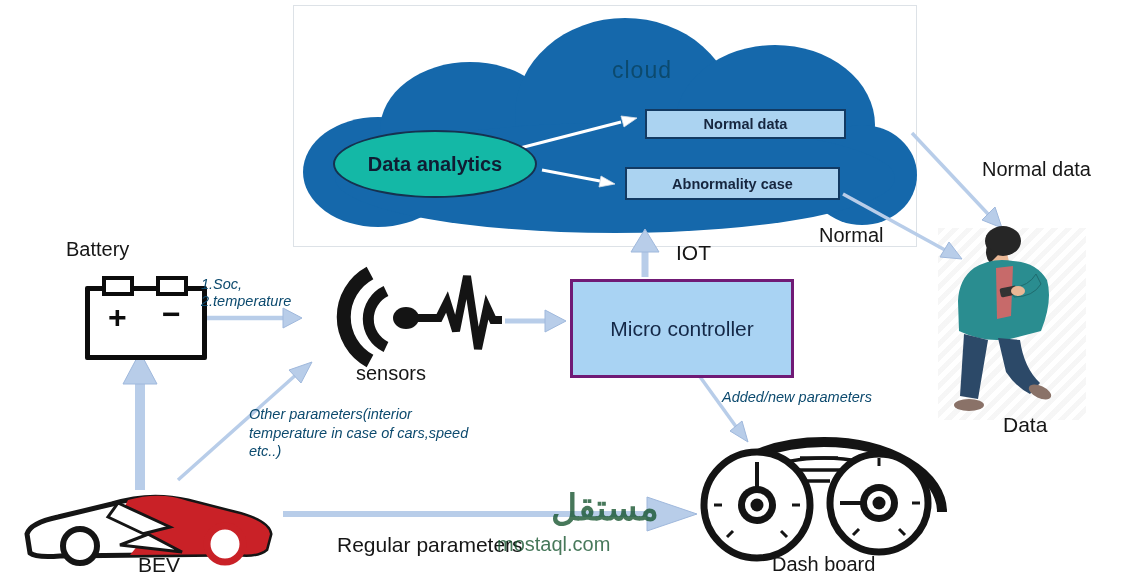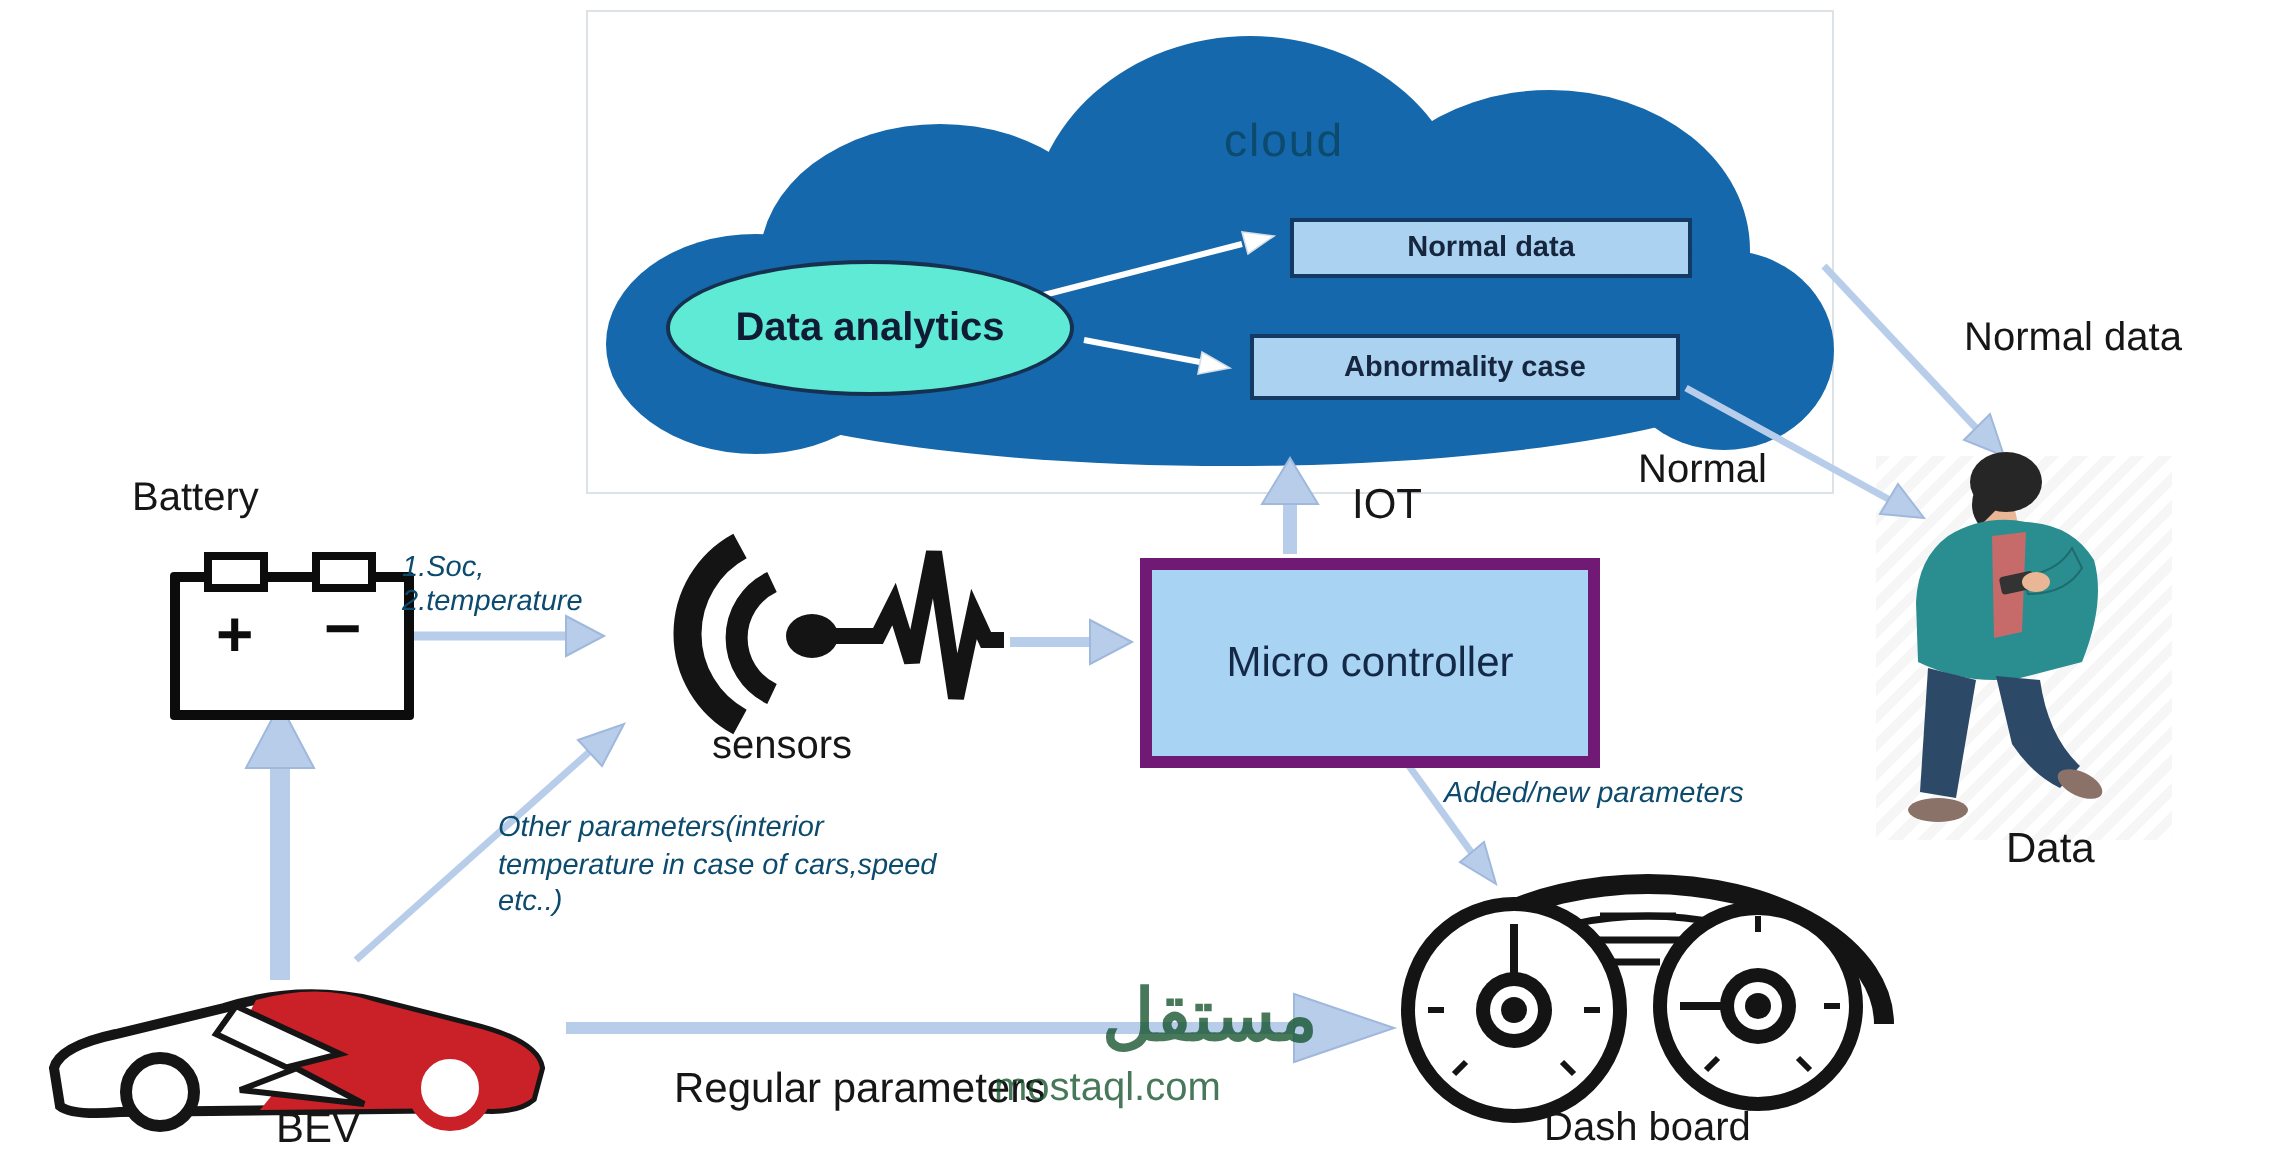--- a/index.html
+++ b/index.html
@@ -13,23 +13,23 @@
   #vector{position:absolute;left:0;top:0;width:1146px;height:580px;pointer-events:none;z-index:1;}
   
   .lbl{z-index:2;line-height:1.15;}
   .big{font-size:20px;color:#161616;}
   .small{font-size:14.5px;color:#0c4a6e;font-style:italic;}
   .cloud-title{font-size:23px;color:#0c4a6e;letter-spacing:1px;z-index:2;}
   
   .cbox{z-index:2;background:#abd3f1;border:2px solid #123a63;display:flex;align-items:center;justify-content:center;
         font-size:14.5px;font-weight:bold;color:#16263f;}
   .ellipse{z-index:2;left:333px;top:130px;width:200px;height:64px;border-radius:50%;
-           background:#5eead4;border:2px solid #16314f;display:flex;align-items:center;justify-content:center;
+           background:#14b8a6;border:2px solid #16314f;display:flex;align-items:center;justify-content:center;
            font-size:20px;color:#101c33;font-weight:bold;}
-  .micro{z-index:2;left:570px;top:279px;width:218px;height:93px;background:#a9d3f3;border:6px solid #701a75;
+  .micro{z-index:2;left:570px;top:279px;width:218px;height:93px;background:#a9d3f3;border:3px solid #701a75;
          display:flex;align-items:center;justify-content:center;font-size:21px;color:#142847;}
   
   .battery{z-index:2;left:85px;top:286px;width:112px;height:64px;background:#fff;border:5px solid #0c0c0c;border-radius:2px;}
   .term{position:absolute;top:-15px;width:24px;height:12px;background:#fff;border:4px solid #0c0c0c;}
   .batt-sign{position:absolute;font-size:32px;font-weight:bold;color:#0c0c0c;line-height:1;}
   
   .user-bg{z-index:1;left:938px;top:228px;width:148px;height:192px;
            background:repeating-linear-gradient(135deg,#f4f4f4 0 5px,#ffffff 5px 10px);opacity:.8;}
   
   .wm{z-index:3;color:#14532d;opacity:.78;pointer-events:none;}

